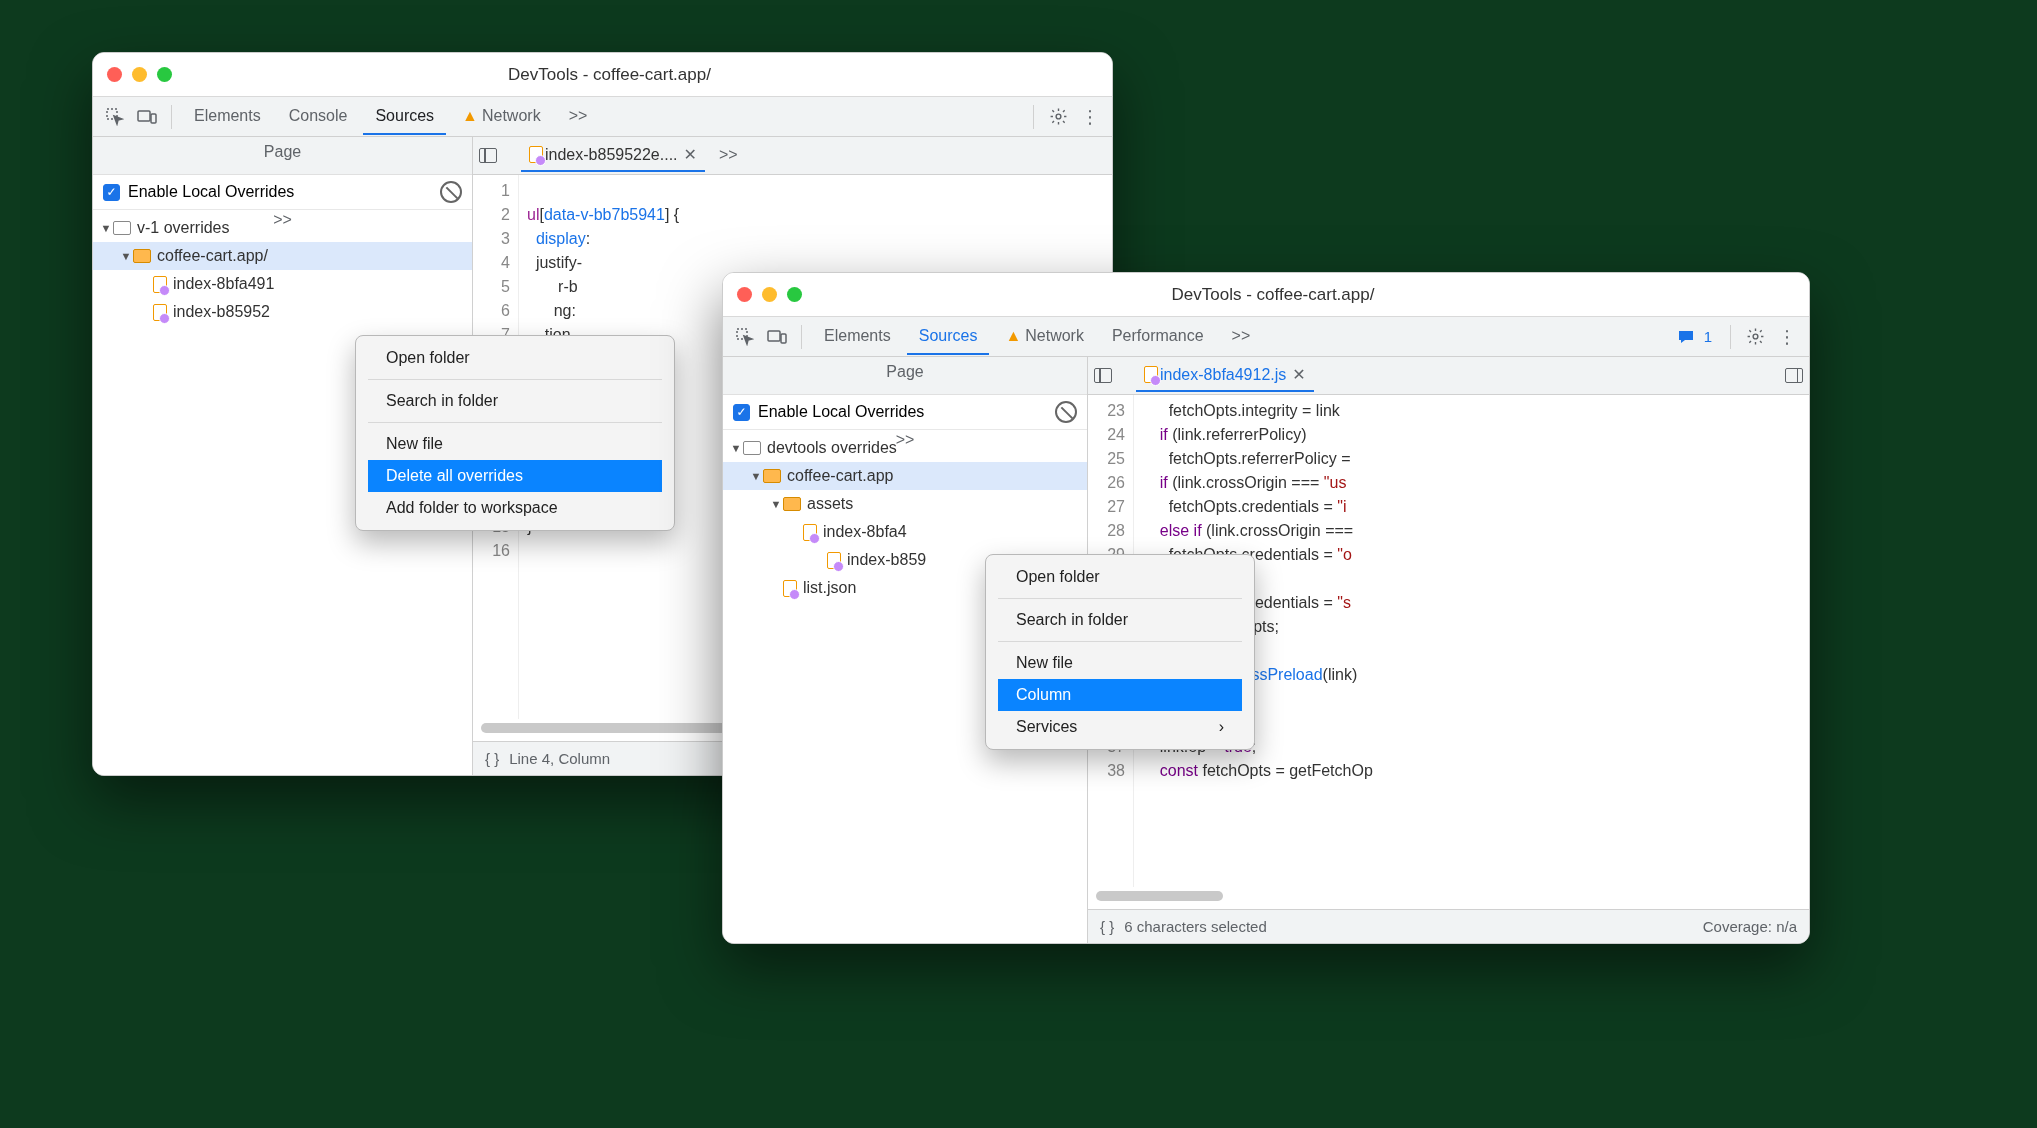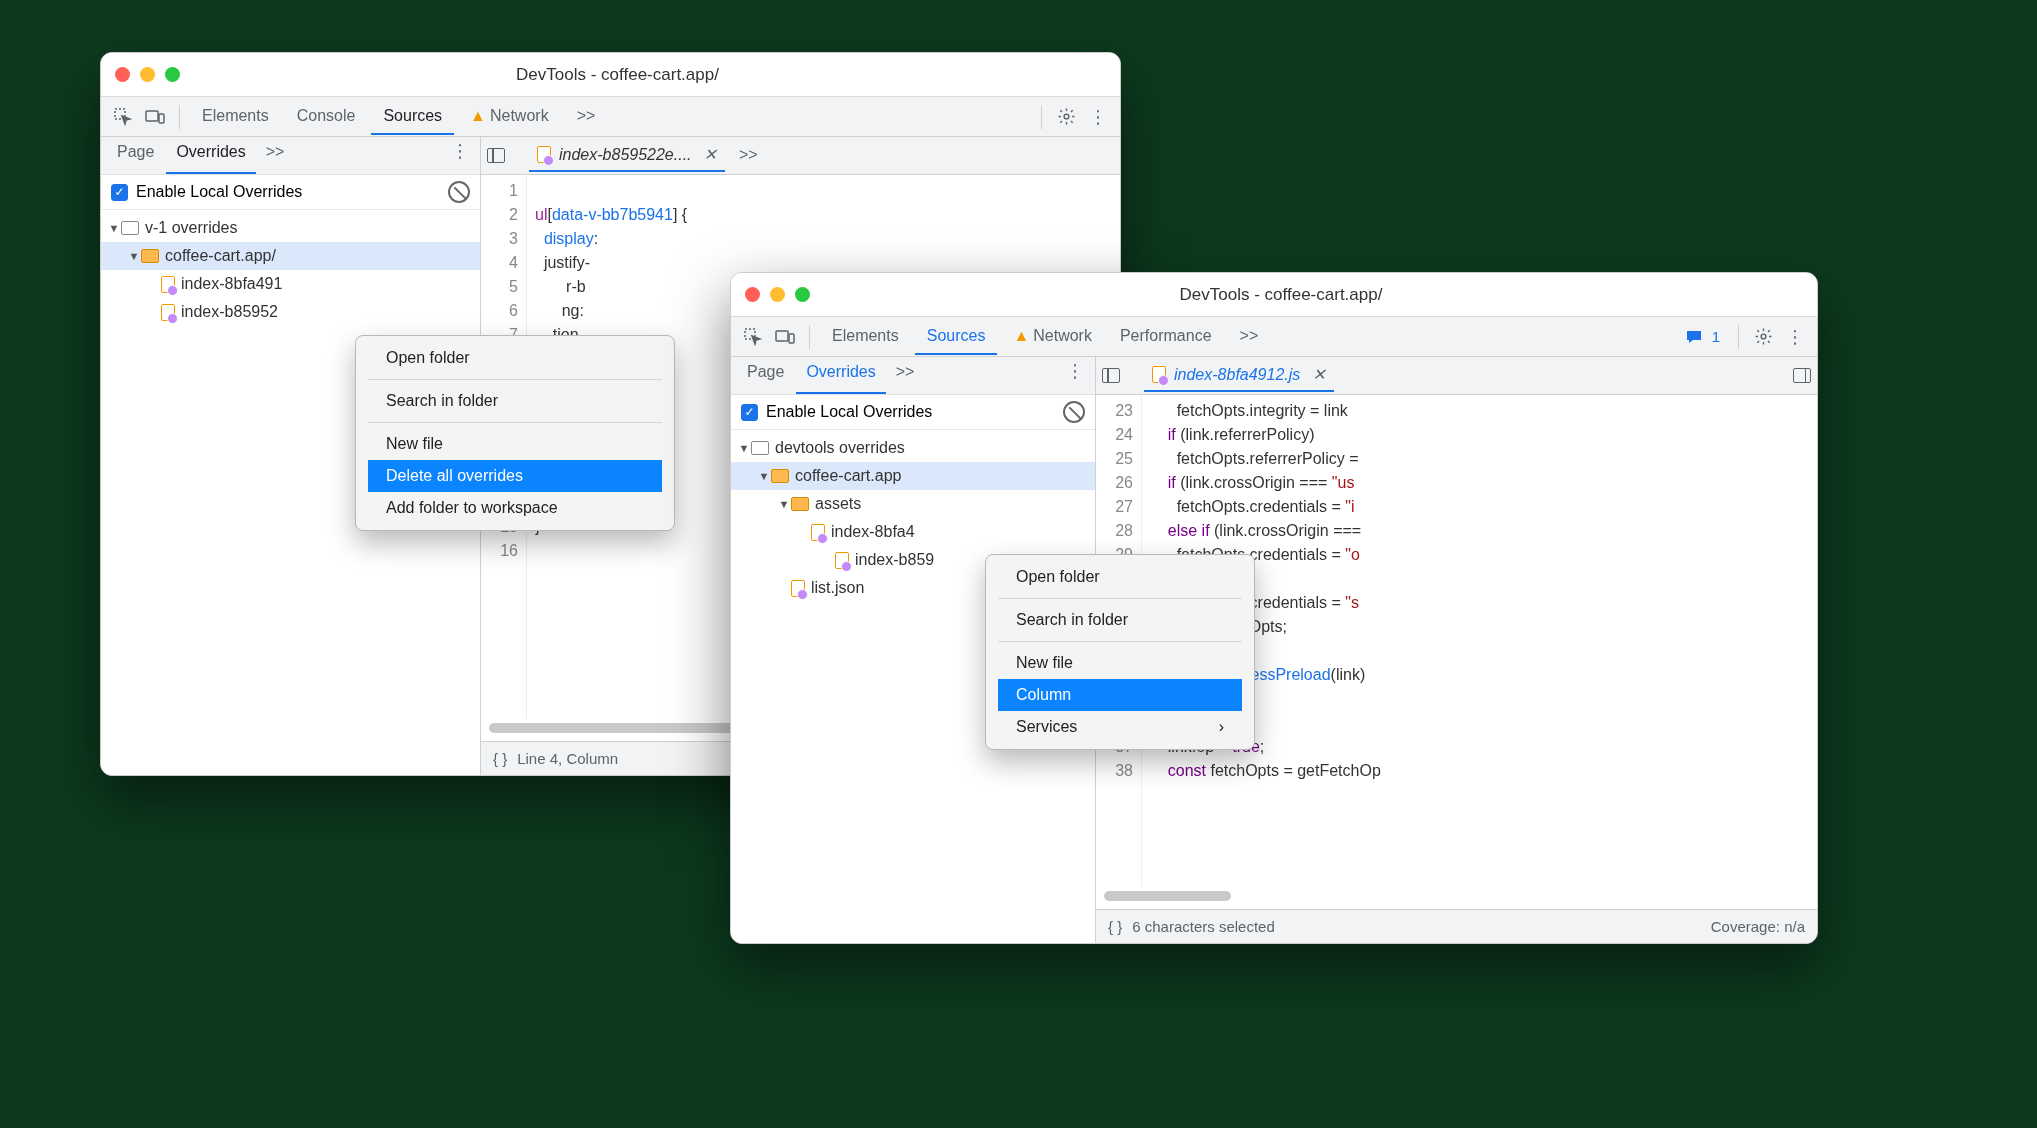--- a/index.html
+++ b/index.html
@@ -1,48 +1,48 @@
 <!DOCTYPE html>
 <html><head>
 <meta charset="utf-8">
 <style>
   * { box-sizing: border-box; margin: 0; padding: 0; font-family: -apple-system, BlinkMacSystemFont, "Segoe UI", Arial, sans-serif; }
   body { background: #0d3a1e; width: 2037px; height: 1128px; position: relative; overflow: hidden; }
-  .window { position: absolute; background: #fff; border-radius: 12px; box-shadow: 0 25px 60px rgba(0,0,0,.5); overflow: hidden; border:1px solid #ccc;margin-left:8px; }
+  .window { position: absolute; background: #fff; border-radius: 12px; box-shadow: 0 25px 60px rgba(0,0,0,.5); overflow: hidden; border:1px solid #ccc; }
   .win1 { left: 92px; top: 52px; width: 1021px; height: 724px; }
   .win2 { left: 722px; top: 272px; width: 1088px; height: 672px; }
   .titlebar { height: 44px; background:#fff; display:flex; align-items:center; padding:0 14px; gap:9px; border-bottom:1px solid #d9d9d9; }
   .traffic { display:flex; gap:10px; }
   .tlight { width:15px; height:15px; border-radius:50%; }
   .red{background:#ff5f57}.yellow{background:#febc2e}.green{background:#28c840}
   .title-text { flex:1; text-align:center; font-size:17px; color:#333; font-weight:500; padding-right:60px; }
   .toolbar { height:40px; background:#f1f3f4; border-bottom:1px solid #d0d0d0; display:flex; align-items:center; padding:0 8px; gap:4px; }
   .tb-ico { width:28px; height:28px; display:flex;align-items:center;justify-content:center; color:#5f6368; font-size:18px; border-radius:4px; }
   .vsep { width:1px; height:24px; background:#d0d0d0; margin:0 6px; }
   .tab { padding:8px 12px; font-size:16px; color:#5f6368; border-bottom:2px solid transparent; cursor:pointer; }
   .tab.active { color:#1a73e8; border-bottom-color:#1a73e8; }
   .tab.actblack { color:#202124; border-bottom-color:#1a73e8; }
   .warn-ico { color:#f29900; margin-right:4px; }
   .spacer{flex:1}
   .body { display:flex; height:calc(100% - 84px); }
   .sidebar { width:380px; border-right:1px solid #d0d0d0; display:flex; flex-direction:column; background:#fff; }
-  .sub-tabs { height:38px; display:flex; padding:0 6px; gap:2px; border-bottom:1px solid #e0e0e0; background:#f1f3f4; }
+  .sub-tabs { height:38px; display:flex; align-items:center; padding:0 6px; gap:2px; border-bottom:1px solid #e0e0e0; background:#f1f3f4;flex-direction:column; }
   .override-row { display:flex; align-items:center; padding:6px 10px; gap:8px; border-bottom:1px solid #e8e8e8; background:#fff; }
   .chk { width:17px;height:17px;border:1.5px solid #1a73e8;border-radius:3px;background:#1a73e8;display:flex;align-items:center;justify-content:center;color:#fff;font-size:12px; }
   .tree { flex:1; font-size:16px; color:#333; padding-top:4px; overflow:hidden; }
   .tree-row { display:flex; align-items:center; height:28px; padding-right:8px; cursor:pointer; }
   .tree-row.sel { background:#dbe8fb; }
   .caret { width:14px; text-align:center; color:#555; font-size:11px; }
   .foldico { width:18px;height:14px;background:#fff;border:1.5px solid #888;border-radius:2px 2px 2px 2px;margin-right:6px;position:relative; }
   .foldico.open { background:#ffb84d;border-color:#d68b00; }
   .fileico { width:14px;height:17px;background:#fff;border:1.5px solid #f29900;border-radius:2px;margin-right:6px;position:relative; }
   .fileico::after{content:"";position:absolute;right:-4px;bottom:-4px;width:9px;height:9px;border-radius:50%;background:#c58af9;border:1.5px solid #fff;}
   .editor { flex:1; display:flex; flex-direction:column; min-width:0; }
   .editor-tabs { height:38px; display:flex; align-items:center; padding:0 6px; gap:8px; border-bottom:1px solid #d0d0d0; background:#f1f3f4; }
-  .etab { display:flex; align-items:center; gap:6px; padding:6px 8px; font-size:16px; border-bottom:2px solid #1a73e8; color:#333;font-style:italic; }
+  .etab { display:flex; align-items:center; gap:0; padding:6px 8px; font-size:16px; border-bottom:2px solid #1a73e8; color:#333; }
   .code { flex:1; display:flex; font-family: Menlo,Consolas,monospace; font-size:16px; overflow:hidden; line-height:24px; }
   .gutter { width:46px; text-align:right; padding:4px 8px 4px 4px; color:#888; background:#fff; border-right:1px solid #eee; }
   .codebody { flex:1; padding:4px 8px; white-space:pre; color:#333; overflow:hidden; }
   .kw{color:#708}.str{color:#a31515}.num{color:#098658}.fn{color:#1a73e8}.op{color:#9b2393}.ret{background:#ffe3f1;color:#9b2393}
   .status { height:34px; border-top:1px solid #d0d0d0; display:flex; align-items:center; padding:0 12px; gap:10px; font-size:15px; color:#5f6368; background:#f1f3f4; }
   .ctxmenu { position:absolute; background:#f4f4f4; border:1px solid #b8b8b8; border-radius:8px; box-shadow:0 12px 28px rgba(0,0,0,.28); padding:6px 12px; font-size:16px; min-width:270px; }
   .mitem { padding:7px 18px; color:#222; cursor:pointer; display:flex; justify-content:space-between; align-items:center;}
   .mitem.sel { background:#0a84ff; color:#fff; }
   .msep { height:1px; background:#d8d8d8; margin:5px 0; }
   .scrollbar-h { height:14px; margin:4px 8px 4px 8px; }

